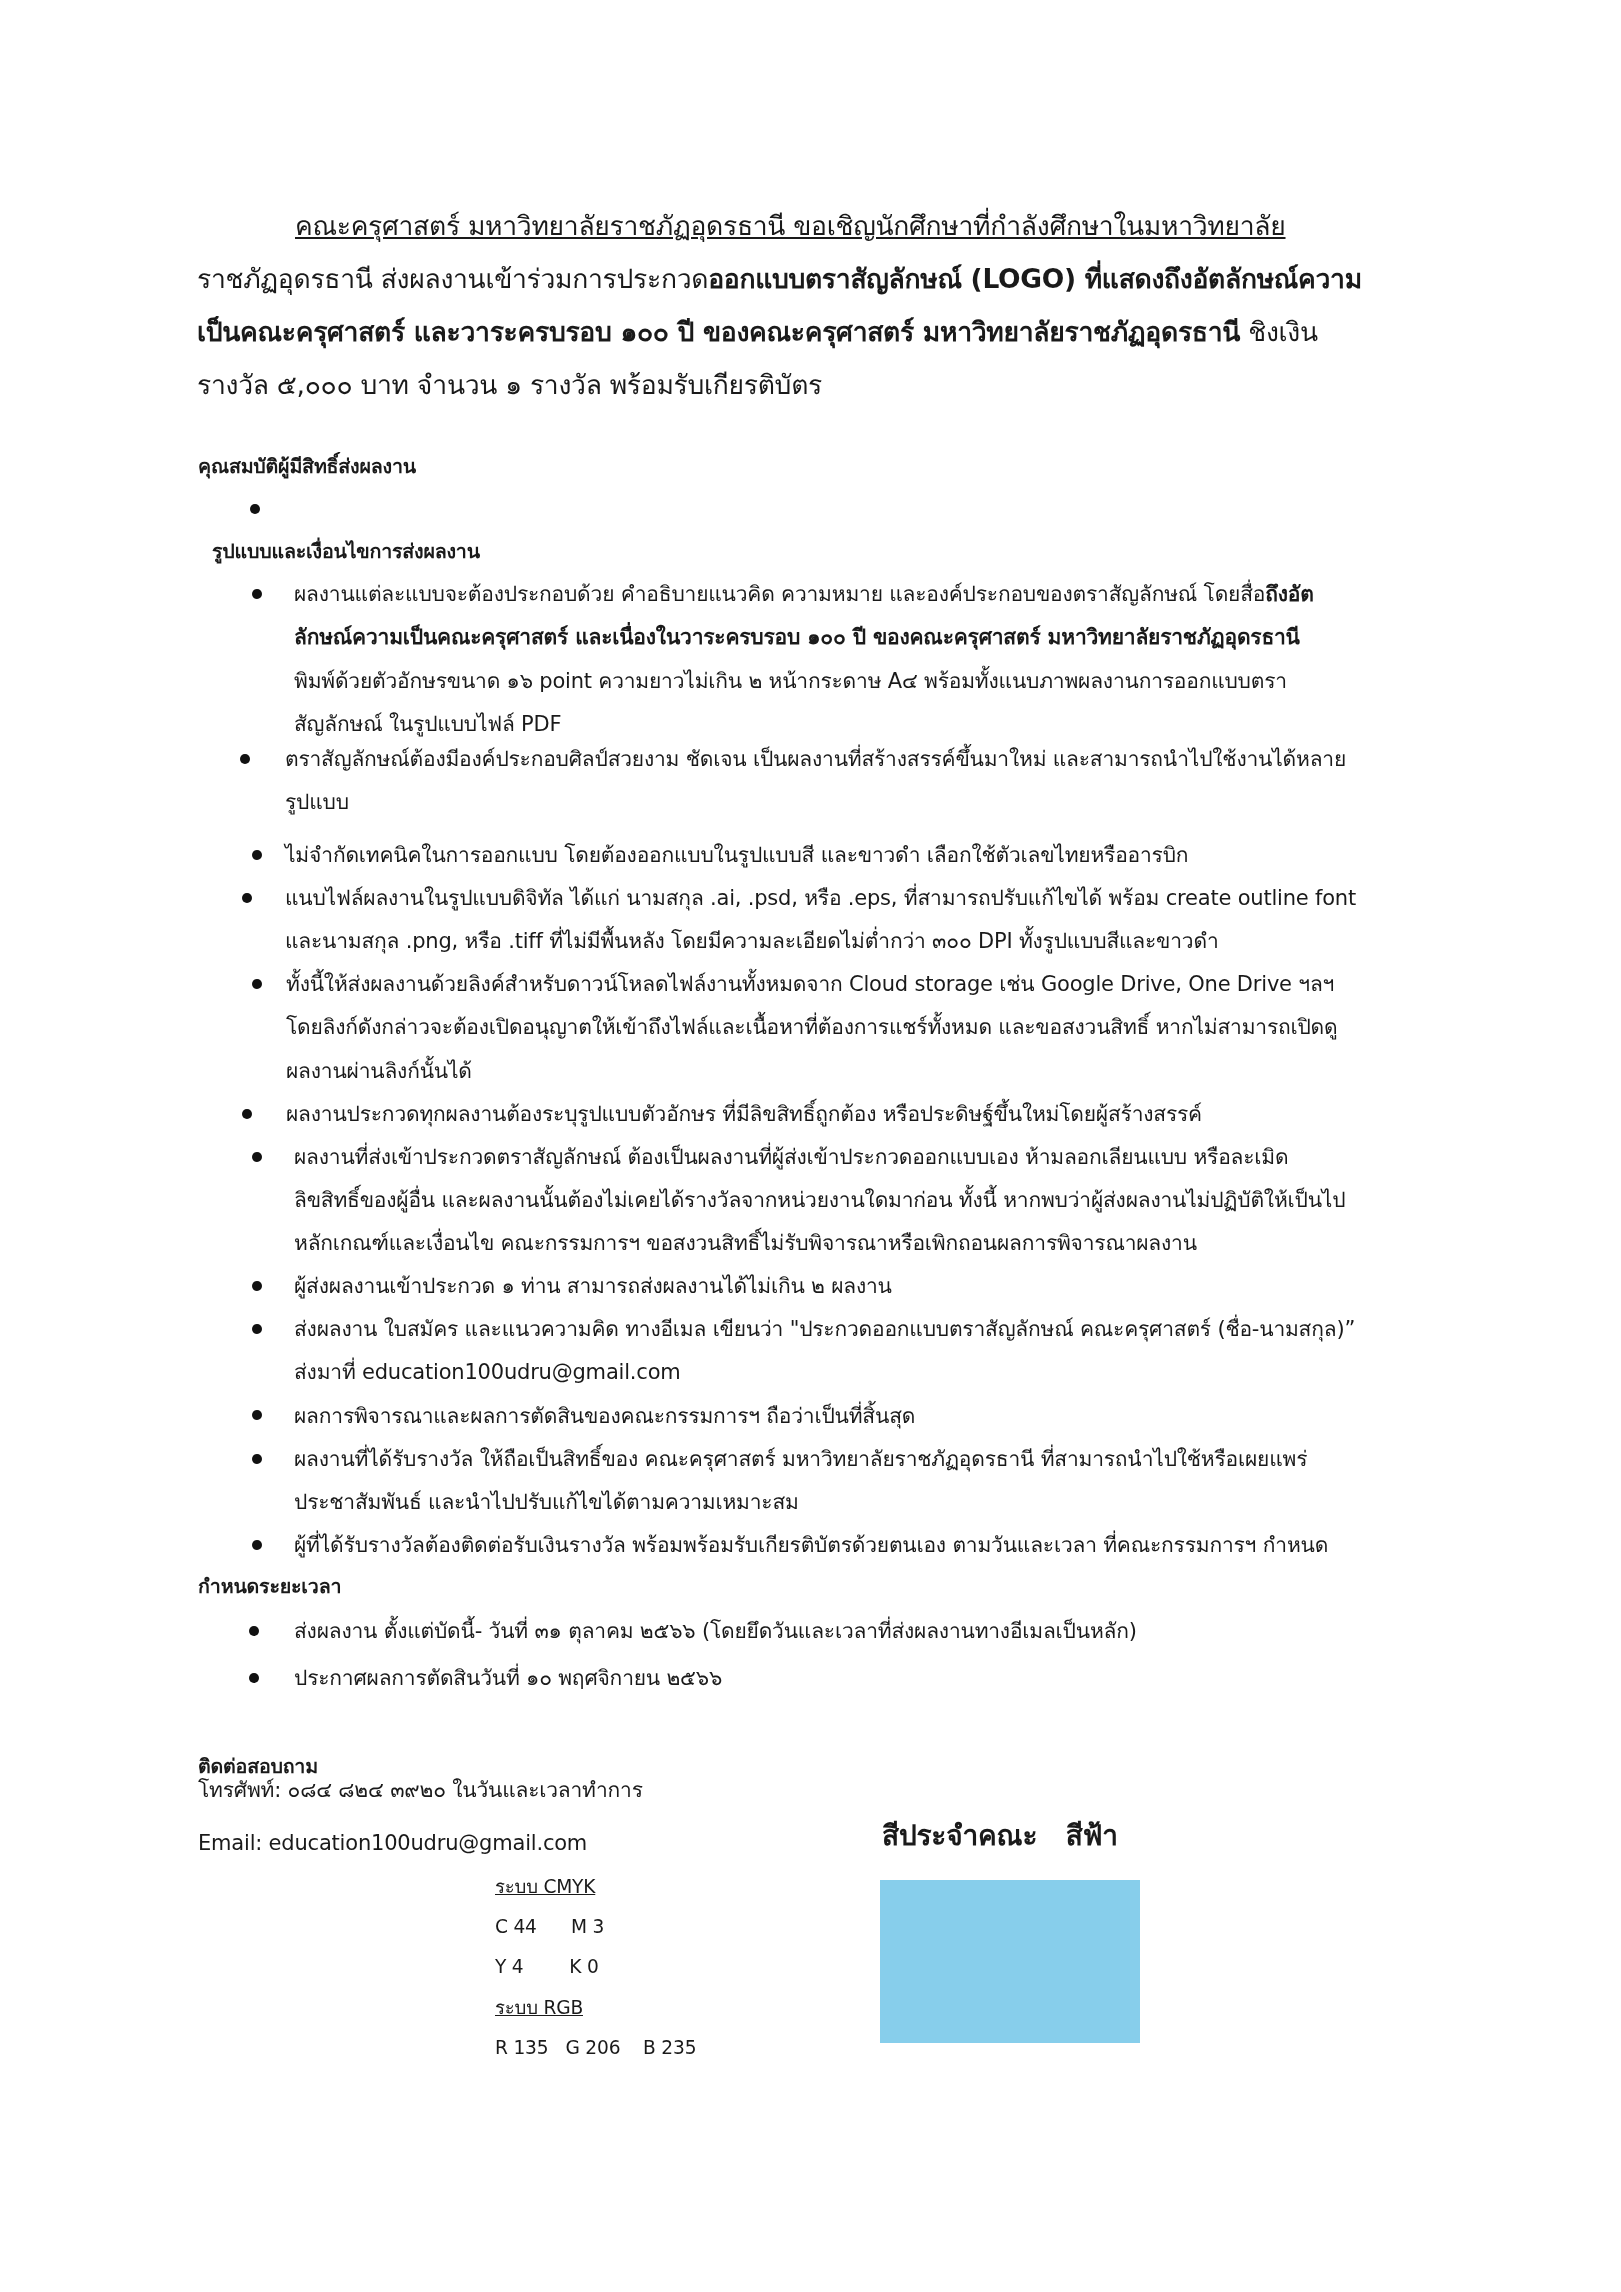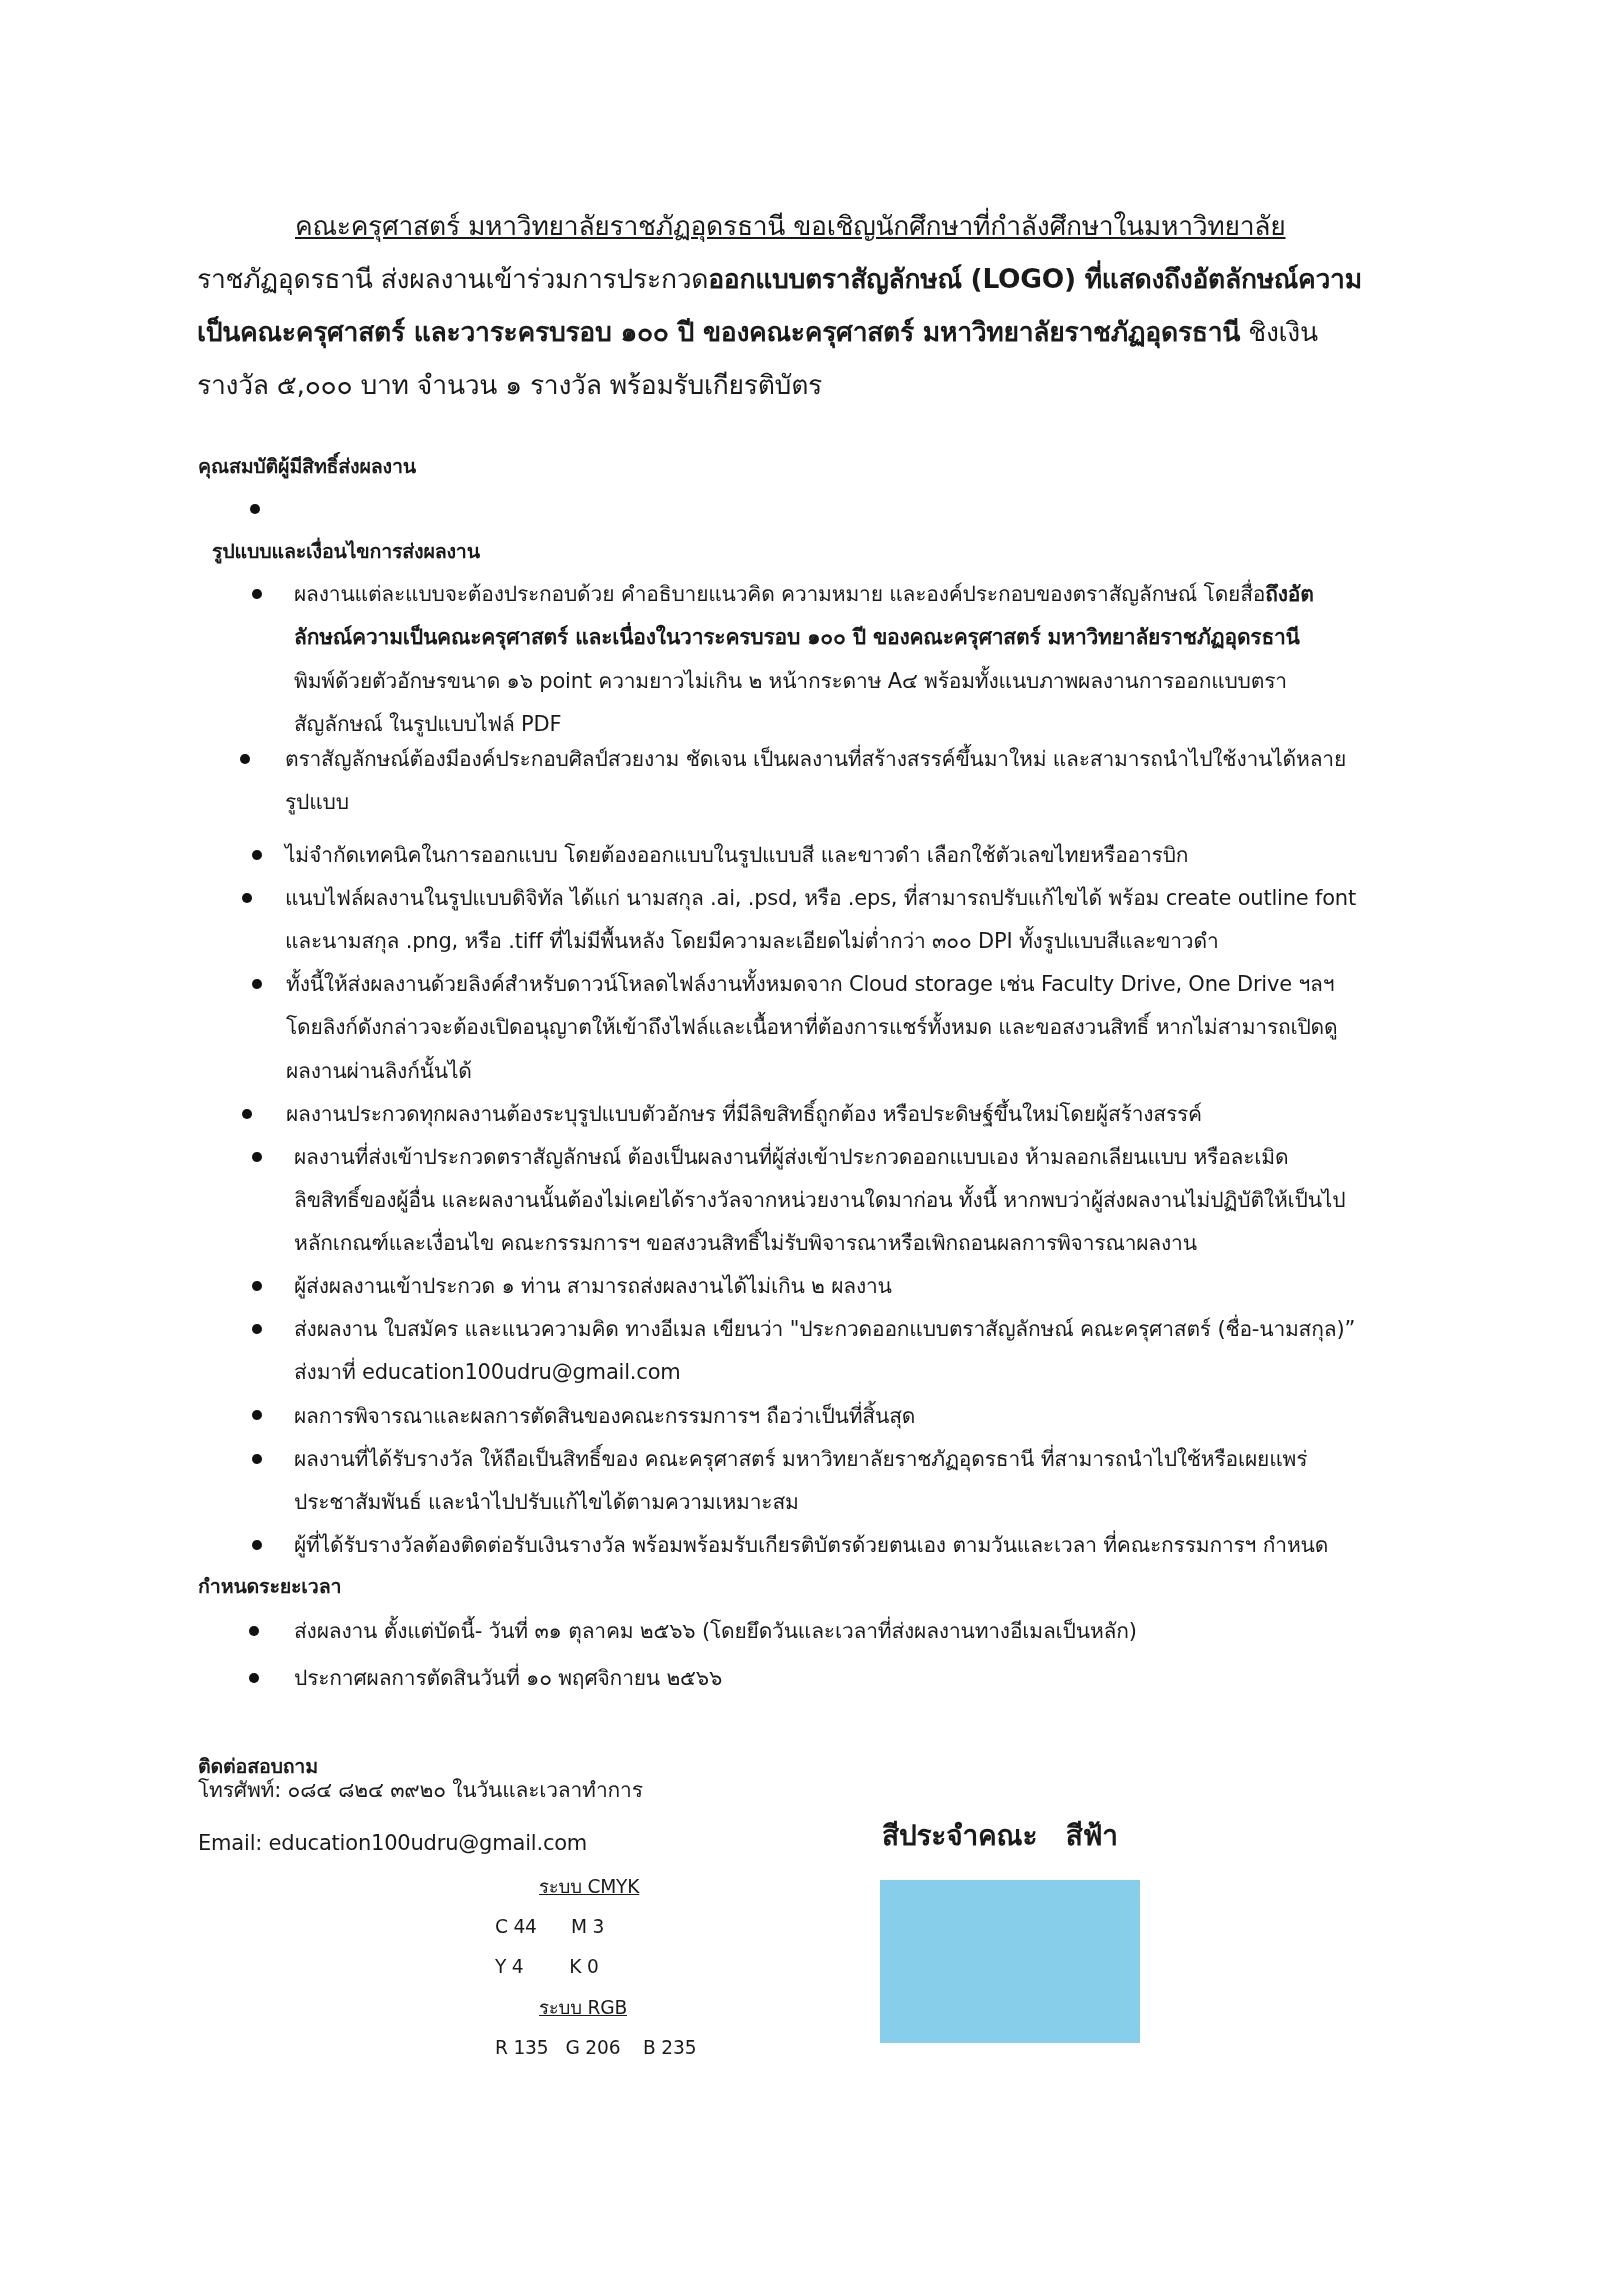--- a/index.html
+++ b/index.html
@@ -11,21 +11,21 @@
   .line {
     position: absolute; white-space: nowrap; font-size: 21px; line-height: 29px;
     font-weight: normal; letter-spacing: -0.2px;
   }
   .intro { font-size: 26.5px; line-height: 39px; letter-spacing: -0.3px; }
   .b { font-weight: bold; }
   .heading { font-size: 19.6px; font-weight: bold; line-height: 29px; }
   .bullet {
     position: absolute; width: 9.8px; height: 9.8px; border-radius: 50%; background: #111;
   }
-  .u { text-decoration: underline; margin-left: 44px; }
+  .u { text-decoration: underline; }
   .small { font-size: 18.6px; line-height: 25.5px; }
   .color-title { font-size: 28px; font-weight: bold; line-height: 39px; }
   .swatch { position: absolute; left: 880px; top: 1880px; width: 260px; height: 163px; }
   .footer { font-size: 18px; line-height: 25.5px; }
 </style>
 </head>
 <body>
 
 <div class="page">
 
@@ -49,21 +49,21 @@
       <div class="line" style="left: 294px; top: 710px;"><span>สัญลักษณ์ ในรูปแบบไฟล์ PDF</span></div>
       <span class="bullet" style="left: 240px; top: 754px;"></span>
       <div class="line" style="left: 285px; top: 745px;"><span>ตราสัญลักษณ์ต้องมีองค์ประกอบศิลป์สวยงาม ชัดเจน เป็นผลงานที่สร้างสรรค์ขึ้นมาใหม่ และสามารถนำไปใช้งานได้หลาย</span></div>
       <div class="line" style="left: 285px; top: 788px;"><span>รูปแบบ</span></div>
       <span class="bullet" style="left: 252px; top: 850px;"></span>
       <div class="line" style="left: 285px; top: 841px;"><span>ไม่จำกัดเทคนิคในการออกแบบ โดยต้องออกแบบในรูปแบบสี และขาวดำ เลือกใช้ตัวเลขไทยหรืออารบิก</span></div>
       <span class="bullet" style="left: 242px; top: 893px;"></span>
       <div class="line" style="left: 285px; top: 884px;"><span>แนบไฟล์ผลงานในรูปแบบดิจิทัล ได้แก่ นามสกุล .ai, .psd, หรือ .eps, ที่สามารถปรับแก้ไขได้ พร้อม create outline font</span></div>
       <div class="line" style="left: 285px; top: 927px;"><span>และนามสกุล .png, หรือ .tiff ที่ไม่มีพื้นหลัง โดยมีความละเอียดไม่ต่ำกว่า ๓๐๐ DPI ทั้งรูปแบบสีและขาวดำ</span></div>
       <span class="bullet" style="left: 252px; top: 979px;"></span>
-      <div class="line" style="left: 286px; top: 970px;"><span>ทั้งนี้ให้ส่งผลงานด้วยลิงค์สำหรับดาวน์โหลดไฟล์งานทั้งหมดจาก Cloud storage เช่น Faculty Drive, One Drive ฯลฯ</span></div>
+      <div class="line" style="left: 286px; top: 970px;"><span>ทั้งนี้ให้ส่งผลงานด้วยลิงค์สำหรับดาวน์โหลดไฟล์งานทั้งหมดจาก Cloud storage เช่น Google Drive, One Drive ฯลฯ</span></div>
       <div class="line" style="left: 286px; top: 1013px;"><span>โดยลิงก์ดังกล่าวจะต้องเปิดอนุญาตให้เข้าถึงไฟล์และเนื้อหาที่ต้องการแชร์ทั้งหมด และขอสงวนสิทธิ์ หากไม่สามารถเปิดดู</span></div>
       <div class="line" style="left: 286px; top: 1057px;"><span>ผลงานผ่านลิงก์นั้นได้</span></div>
       <span class="bullet" style="left: 242px; top: 1109px;"></span>
       <div class="line" style="left: 286px; top: 1100px;"><span>ผลงานประกวดทุกผลงานต้องระบุรูปแบบตัวอักษร ที่มีลิขสิทธิ์ถูกต้อง หรือประดิษฐ์ขึ้นใหม่โดยผู้สร้างสรรค์</span></div>
       <span class="bullet" style="left: 252px; top: 1152px;"></span>
       <div class="line" style="left: 294px; top: 1143px;"><span>ผลงานที่ส่งเข้าประกวดตราสัญลักษณ์ ต้องเป็นผลงานที่ผู้ส่งเข้าประกวดออกแบบเอง ห้ามลอกเลียนแบบ หรือละเมิด</span></div>
       <div class="line" style="left: 294px; top: 1186px;"><span>ลิขสิทธิ์ของผู้อื่น และผลงานนั้นต้องไม่เคยได้รางวัลจากหน่วยงานใดมาก่อน ทั้งนี้ หากพบว่าผู้ส่งผลงานไม่ปฏิบัติให้เป็นไป</span></div>
       <div class="line" style="left: 294px; top: 1229px;"><span>หลักเกณฑ์และเงื่อนไข คณะกรรมการฯ ขอสงวนสิทธิ์ไม่รับพิจารณาหรือเพิกถอนผลการพิจารณาผลงาน</span></div>
       <span class="bullet" style="left: 252px; top: 1281px;"></span>
       <div class="line" style="left: 294px; top: 1272px;"><span>ผู้ส่งผลงานเข้าประกวด ๑ ท่าน สามารถส่งผลงานได้ไม่เกิน ๒ ผลงาน</span></div>

